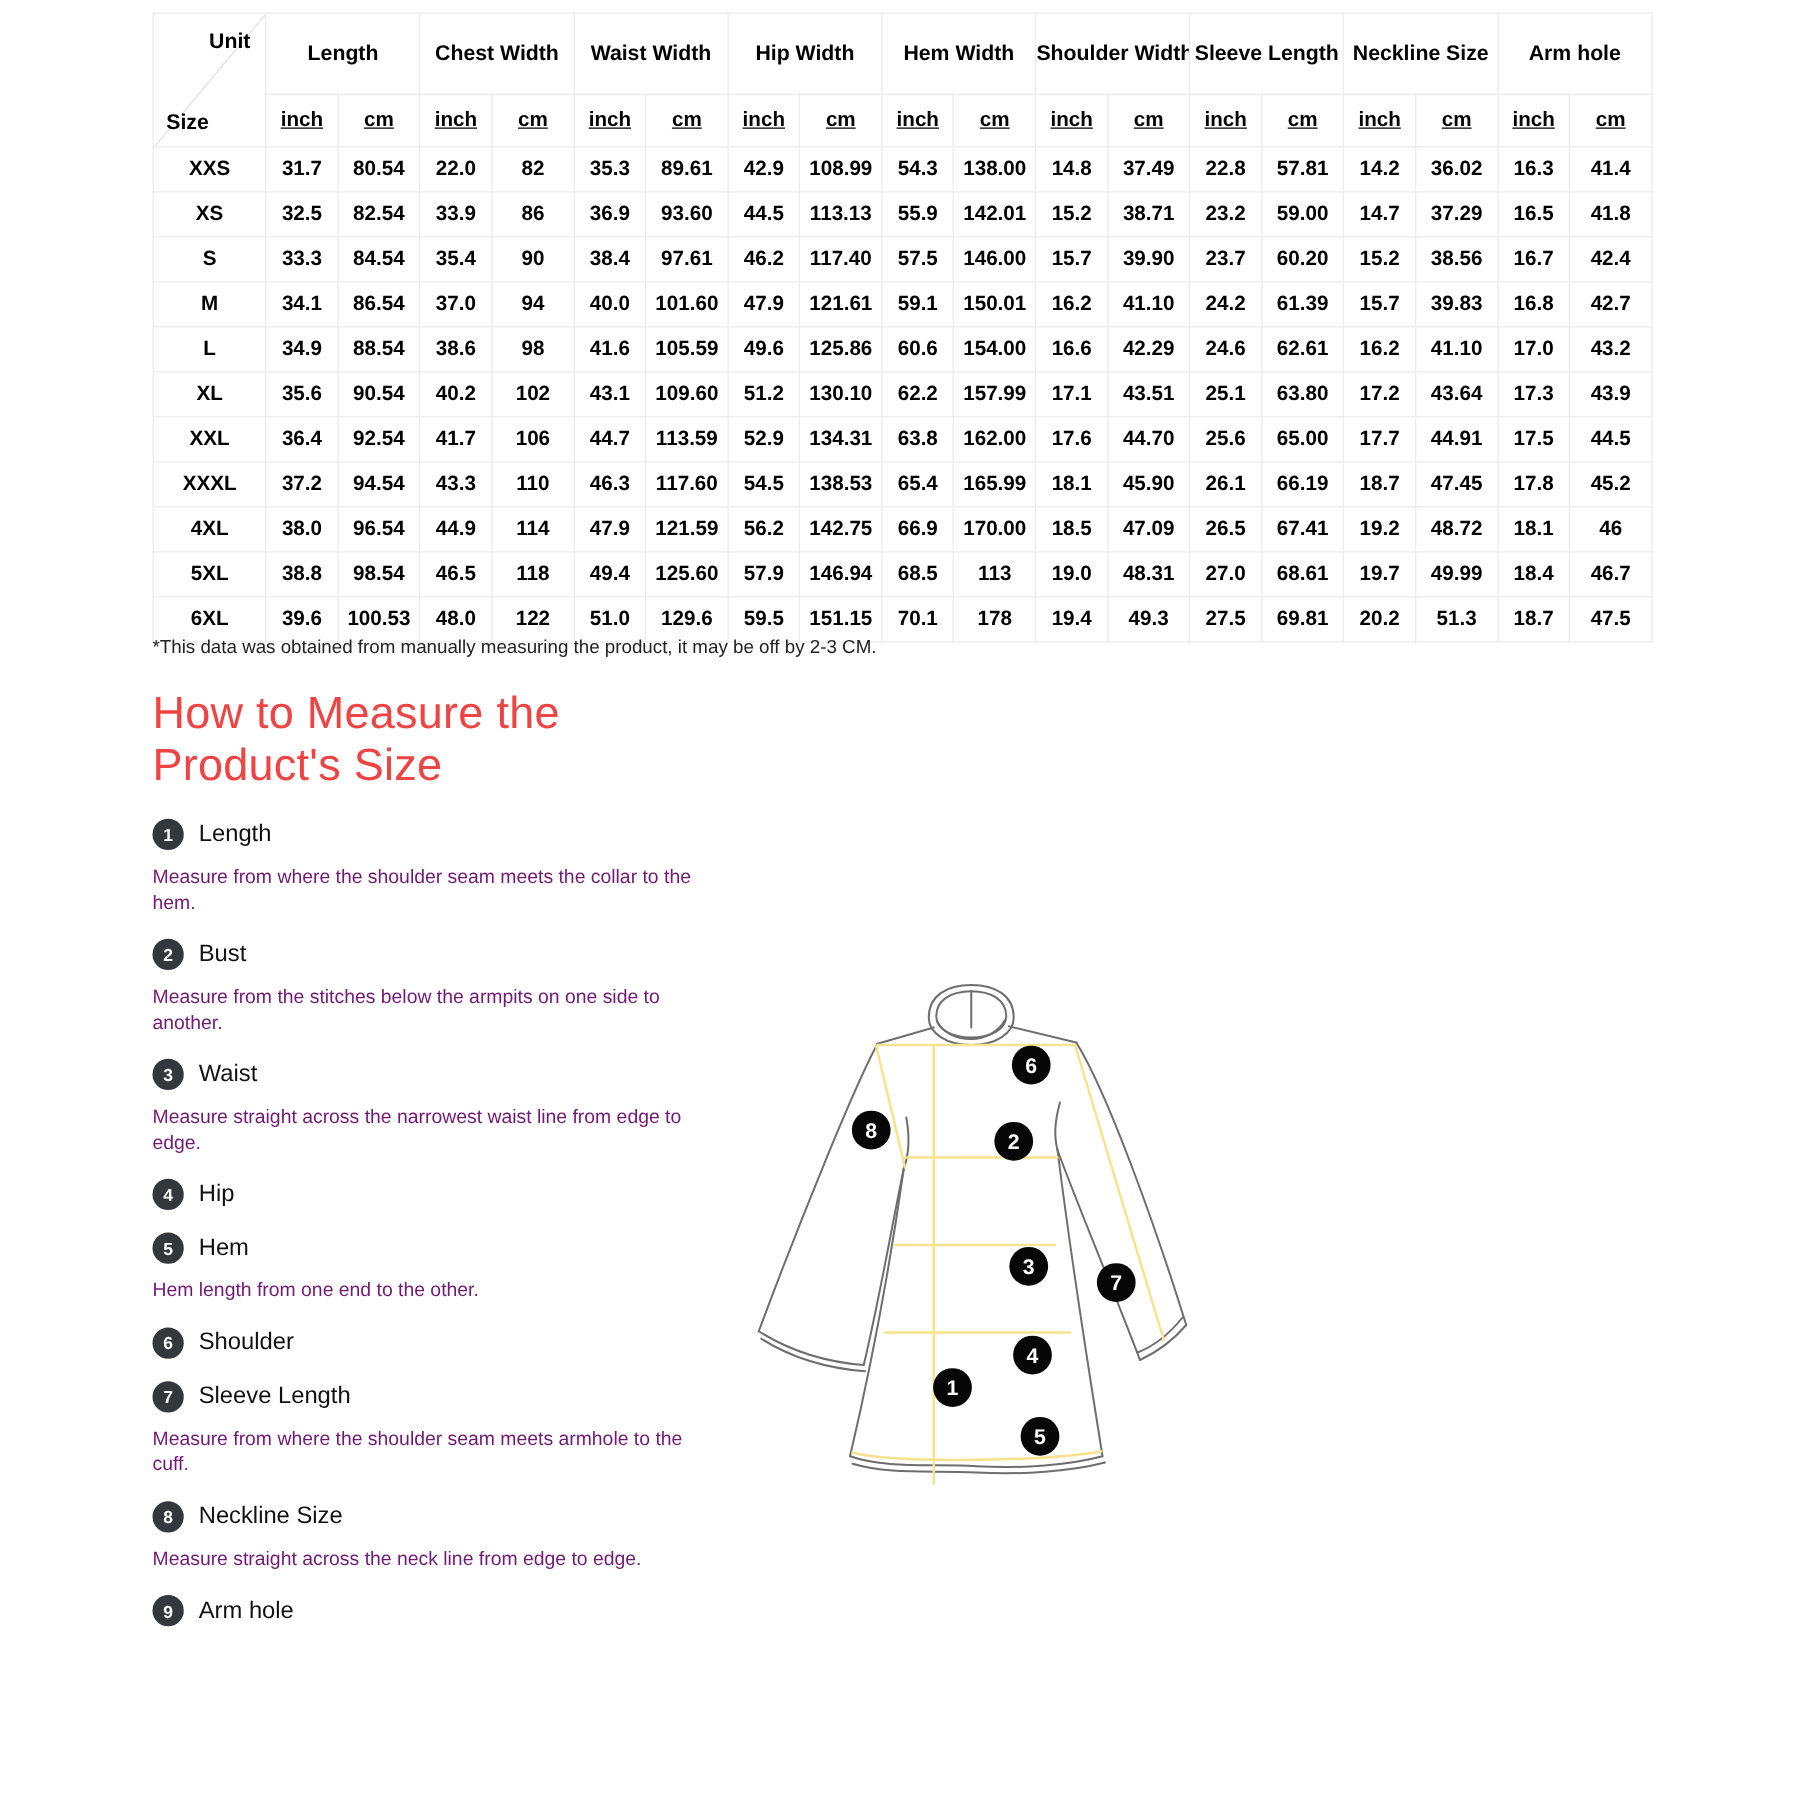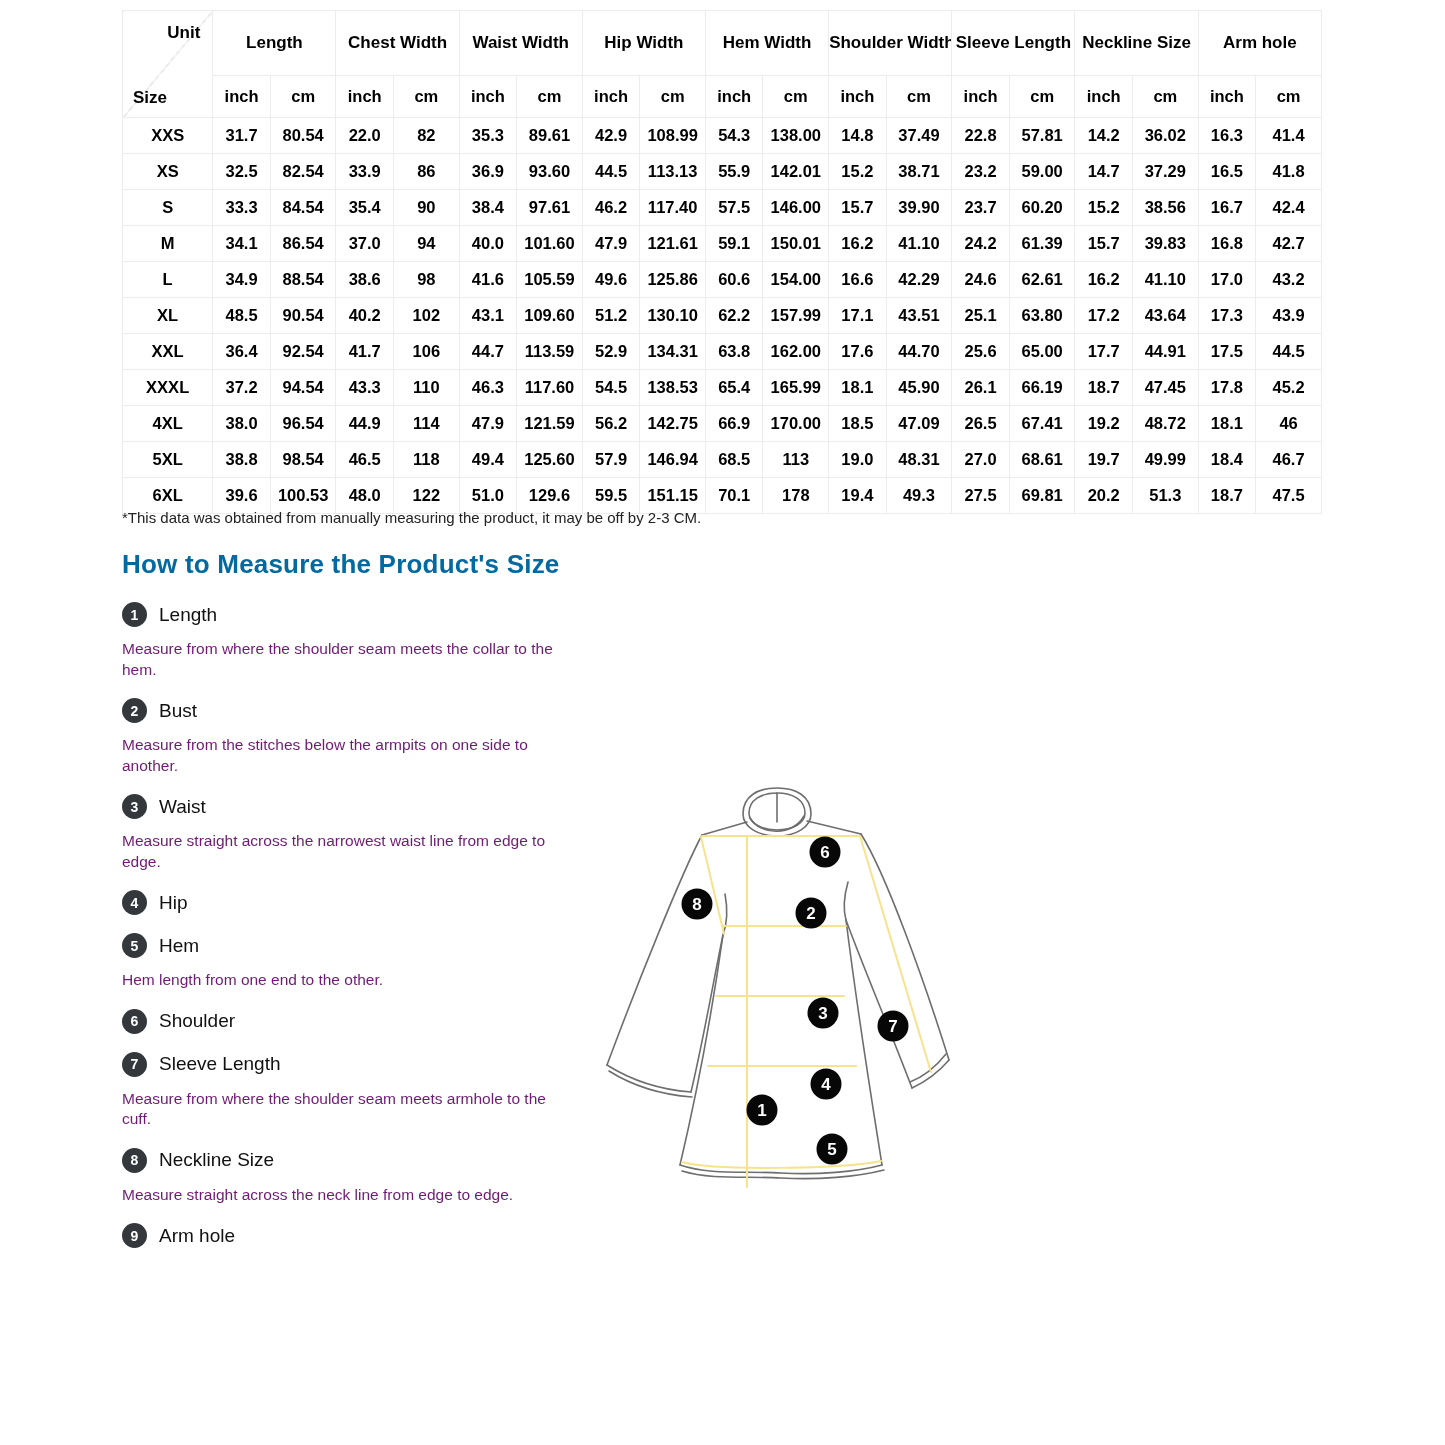--- a/index.html
+++ b/index.html
@@ -11,34 +11,34 @@
   
   .size-table{
     position:absolute;left:122px;top:10px;width:1200px;
     border-collapse:collapse;table-layout:fixed;background:#fff;
   }
   .size-table th,.size-table td{
     border:1px solid #ececec;text-align:center;vertical-align:middle;
     font-weight:700;color:#000;padding:0;overflow:hidden;white-space:nowrap;
   }
   .size-table thead tr.groups th{height:64px;font-size:17px;line-height:1.25;}
-  .size-table thead tr.units th{height:41px;font-size:16.5px;}
+  .size-table thead tr.units th{height:41px;font-size:16.5px;text-decoration:underline;}
   .size-table tbody th,.size-table tbody td{height:35px;font-size:16.5px;}
   .corner{position:relative;
     background:linear-gradient(to bottom right,#fff 49.55%,#e2e2e2 49.55%,#e2e2e2 50.35%,#fff 50.35%);
   }
   .corner .unit{position:absolute;top:11px;right:12px;font-size:17px;font-weight:700;}
   .corner .size{position:absolute;bottom:9px;left:10px;font-size:17px;font-weight:700;}
   
   .footnote{
     position:absolute;left:122px;top:509px;font-size:15px;font-weight:400;color:#222;
   }
   
   .howto{position:absolute;left:122px;top:549px;width:438px;}
-  .howto-title{font-size:26px;font-weight:700;color:#0369a1;margin:0 0 22px 0;letter-spacing:.2px;}
+  .howto-title{font-size:36px;font-weight:400;color:#ef4444;margin:0 0 22px 0;letter-spacing:.2px;}
   .howto-item .head{display:flex;align-items:center;gap:12px;margin:18px 0 12px 0;}
   .num-badge{
     width:25px;height:25px;border-radius:50%;background:#34383d;color:#fff;
     font-size:14px;font-weight:700;display:flex;align-items:center;justify-content:center;
     flex:0 0 25px;
   }
   .item-label{font-size:19px;color:#111;}
   .item-desc{font-size:15.5px;line-height:20.5px;margin:0;color:#701a75;max-width:432px;}
   
   .diagram{position:absolute;left:594px;top:782px;width:392px;height:418px;}
@@ -210,21 +210,21 @@
         <td>42.29</td>
         <td>24.6</td>
         <td>62.61</td>
         <td>16.2</td>
         <td>41.10</td>
         <td>17.0</td>
         <td>43.2</td>
       </tr>
       <tr>
         <th>XL</th>
-        <td>48.5</td>
+        <td>35.6</td>
         <td>90.54</td>
         <td>40.2</td>
         <td>102</td>
         <td>43.1</td>
         <td>109.60</td>
         <td>51.2</td>
         <td>130.10</td>
         <td>62.2</td>
         <td>157.99</td>
         <td>17.1</td>

